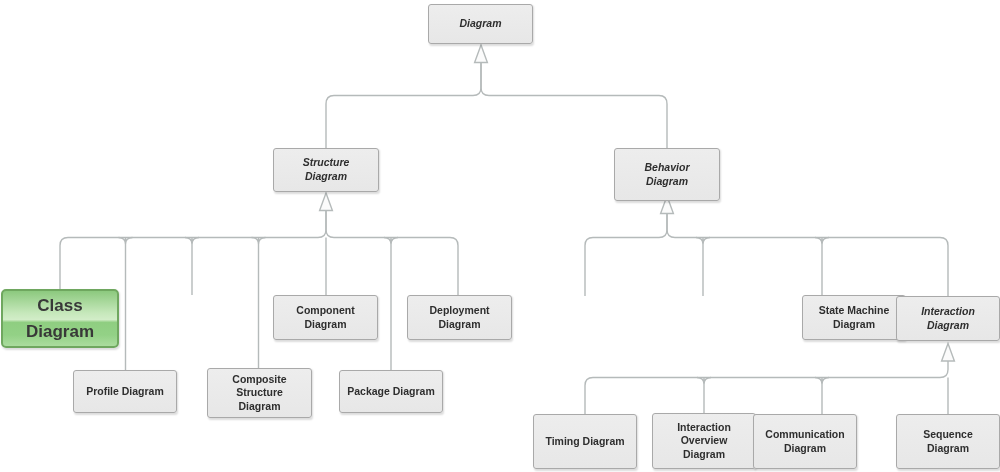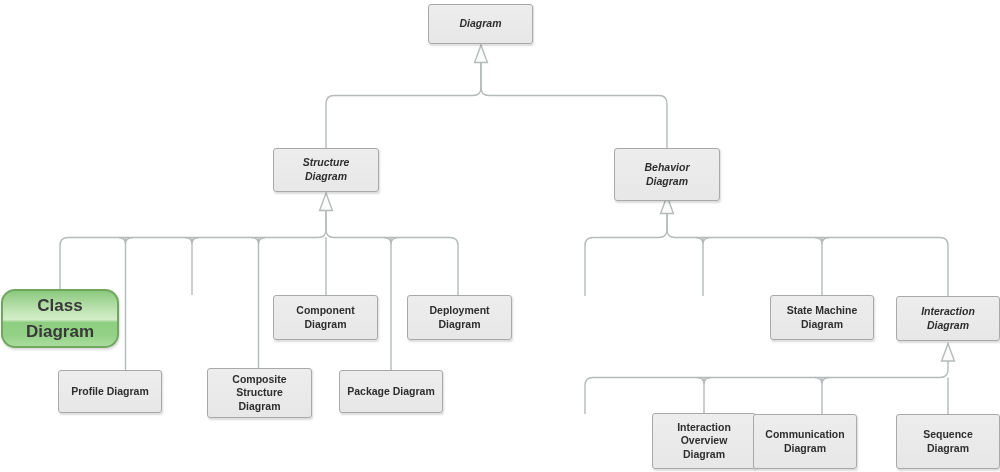--- a/index.html
+++ b/index.html
@@ -34,21 +34,21 @@
     color: #2e2e2e;
     line-height: 1.3;
     white-space: pre-line;
     padding: 1px 2px;
   }
   .node.abstract { font-style: italic; }
   .node.green {
     background: linear-gradient(180deg, #8cc97e 0%, #c6e8bb 40%, #d2edc8 52%,
                                 #8fce81 57%, #93d186 80%, #abdc9e 100%);
     border: 2px solid #6fa75f;
-    border-radius: 14px;
+    border-radius: 5px;
     font-size: 17px;
     line-height: 1.48;
     color: #383838;
   }
   .edge { stroke: #b5baba; stroke-width: 1.4; fill: none; }
   .tri  { stroke: #b5baba; stroke-width: 1.4; fill: #fbfbfb; }
 </style>
 </head>
 <body>
 
@@ -101,41 +101,44 @@
   </div>
   <div class="node" style="left:273px;top:295px;width:105px;height:45px">
     <span>Component
 Diagram</span>
   </div>
   <div class="node" style="left:407px;top:295px;width:105px;height:45px">
     <span>Deployment
 Diagram</span>
   </div>
 
-  <div class="node" style="left:58px;top:370px;width:104px;height:43px">
+  <div class="node" style="left:73px;top:370px;width:104px;height:43px">
     <span>Profile Diagram</span>
   </div>
   <div class="node" style="left:207px;top:368px;width:105px;height:50px">
     <span>Composite
 Structure
 Diagram</span>
   </div>
   <div class="node" style="left:339px;top:370px;width:104px;height:43px">
     <span>Package Diagram</span>
   </div>
 
-  <div class="node" style="left:770px;top:295px;width:104px;height:45px">
+  <div class="node" style="left:802px;top:295px;width:104px;height:45px">
     <span>State Machine
 Diagram</span>
   </div>
   <div class="node abstract" style="left:896px;top:296px;width:104px;height:45px">
     <span>Interaction
 Diagram</span>
   </div>
 
+  <div class="node" style="left:533px;top:414px;width:104px;height:55px">
+    <span>Timing Diagram</span>
+  </div>
   <div class="node" style="left:652px;top:413px;width:104px;height:56px">
     <span>Interaction
 Overview
 Diagram</span>
   </div>
   <div class="node" style="left:753px;top:414px;width:104px;height:55px">
     <span>Communication
 Diagram</span>
   </div>
   <div class="node" style="left:896px;top:414px;width:104px;height:55px">

